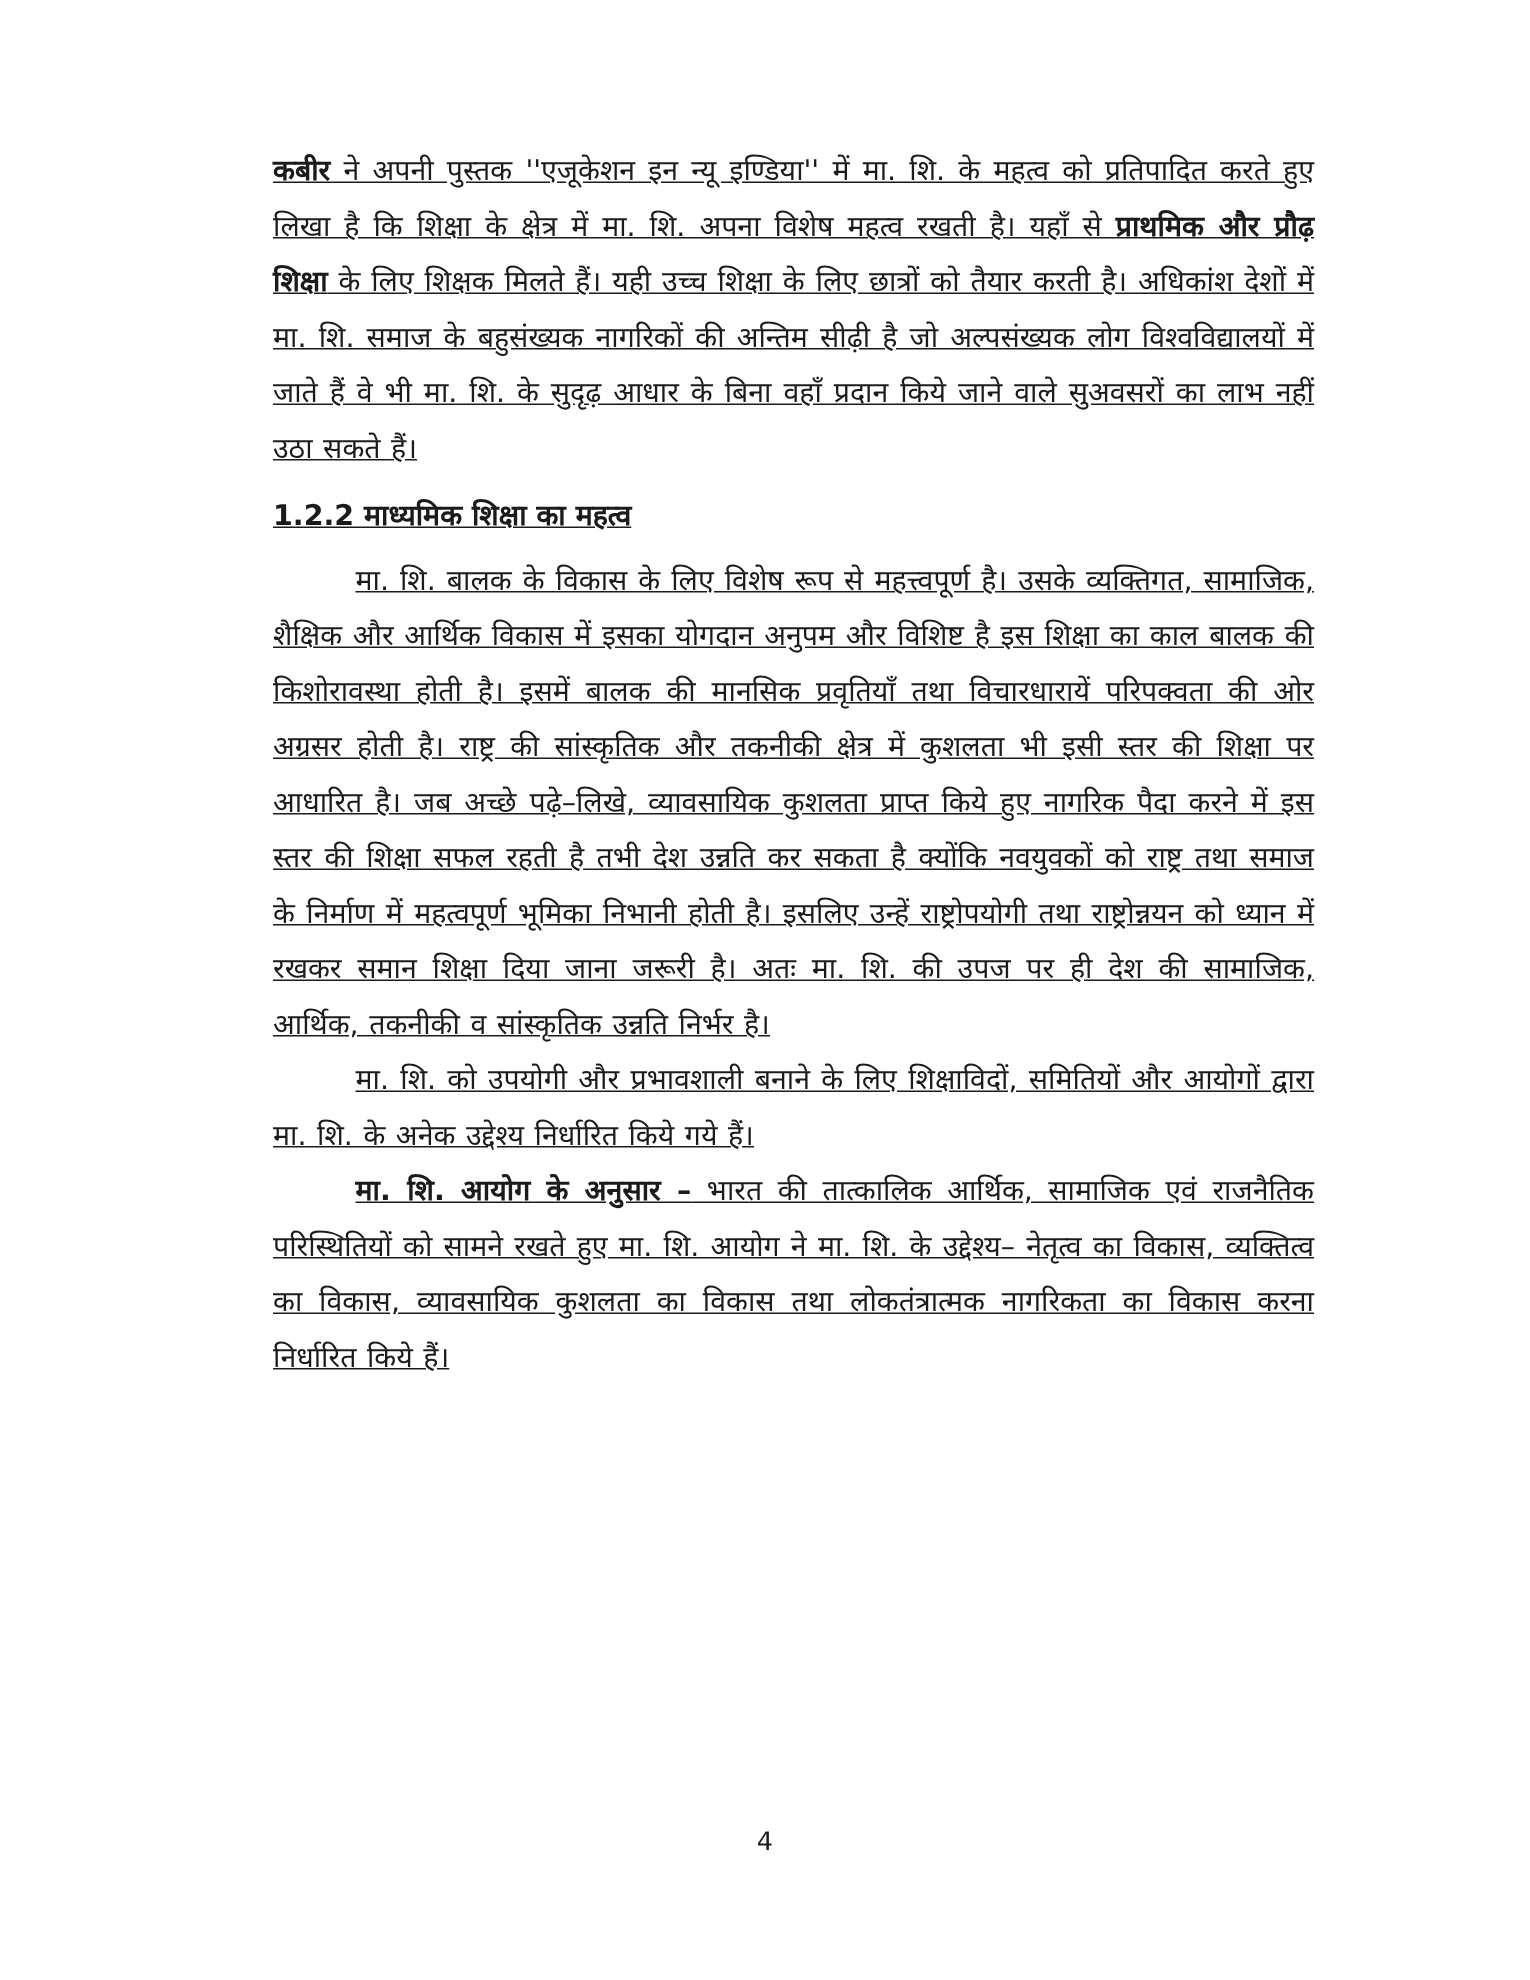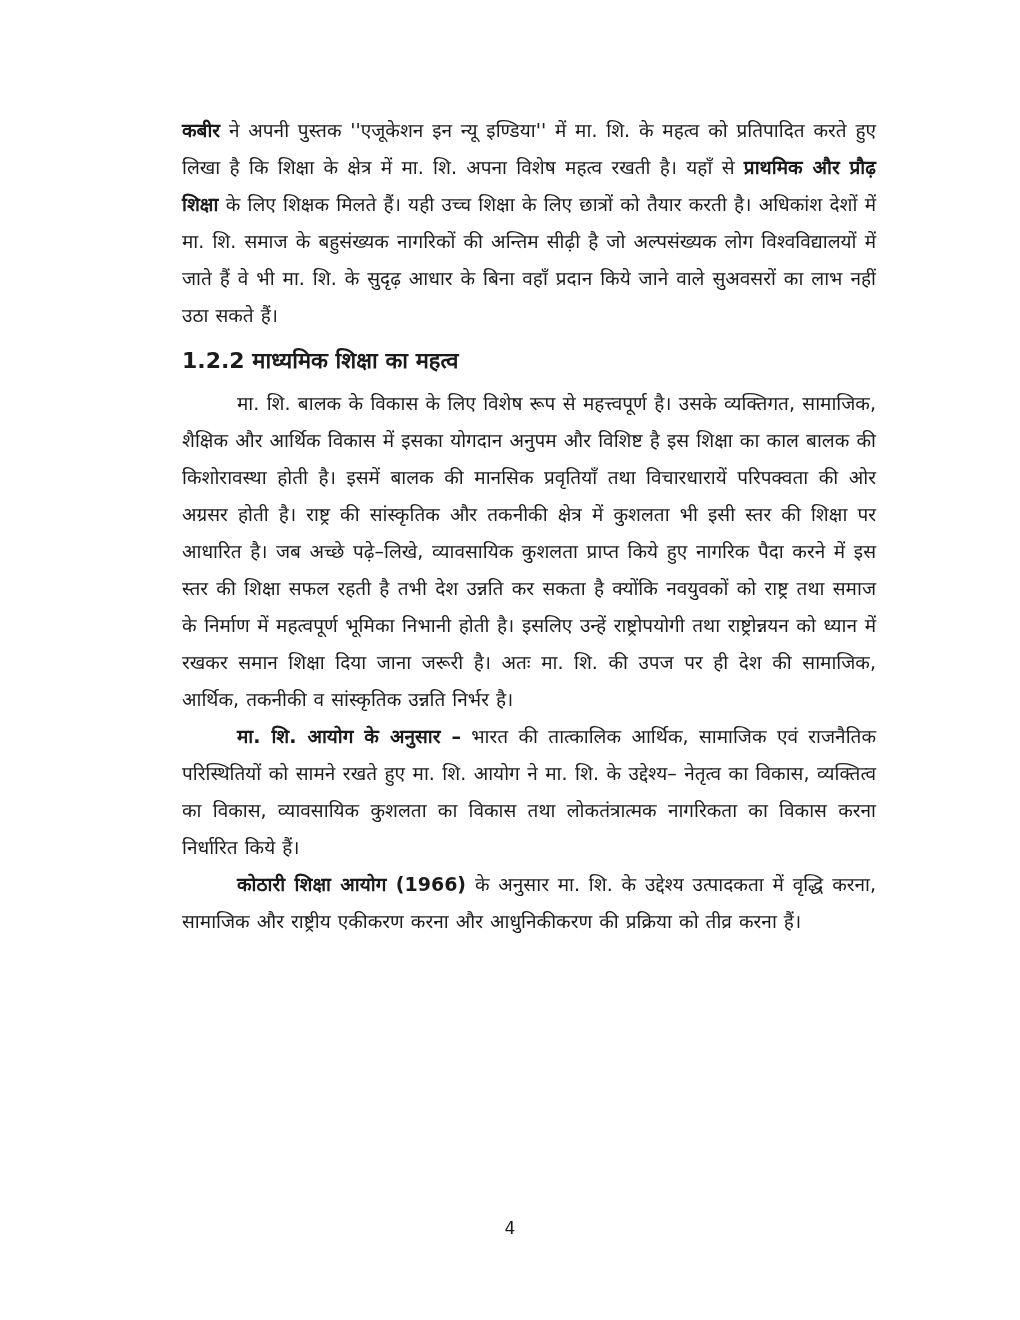--- a/index.html
+++ b/index.html
@@ -15,37 +15,38 @@
     position: relative;
     overflow: hidden;
   }
   .page {
     position: absolute;
     inset: 0;
     background: #ffffff;
   }
   .content {
     position: absolute;
-    top: 112px;
+    top: 96px;
     left: 182px;
     width: 694px;
+    text-decoration: underline;
   }
   .para {
     margin: 0;
     font-size: 19px;
     line-height: 37px;
     text-align: justify;
     word-spacing: 1px;
   }
   .para.indent {
     text-indent: 55px;
   }
   .heading {
     margin: 8px 0 6px 0;
-    font-size: 22px;
+    font-size: 19px;
     line-height: 37px;
     font-weight: bold;
     text-align: left;
   }
   .page-number {
     position: absolute;
     bottom: 82px;
     left: 0;
     width: 1020px;
     text-align: center;
@@ -59,21 +60,21 @@
 <div class="page">
   <div class="content">
 
     <p class="para"><span style="font-weight: bold;">कबीर</span><span> ने अपनी पुस्तक ''एजूकेशन इन न्यू इण्डिया'' में मा. शि. के महत्व को प्रतिपादित करते हुए लिखा है कि शिक्षा के क्षेत्र में मा. शि. अपना विशेष महत्व रखती है। यहाँ से </span><span style="font-weight: bold;">प्राथमिक और प्रौढ़ शिक्षा</span><span> के लिए शिक्षक मिलते हैं। यही उच्च शिक्षा के लिए छात्रों को तैयार करती है। अधिकांश देशों में मा. शि. समाज के बहुसंख्यक नागरिकों की अन्तिम सीढ़ी है जो अल्पसंख्यक लोग विश्वविद्यालयों में जाते हैं वे भी मा. शि. के सुदृढ़ आधार के बिना वहाँ प्रदान किये जाने वाले सुअवसरों का लाभ नहीं उठा सकते हैं।</span></p>
 
     <h2 class="heading">1.2.2 माध्यमिक शिक्षा का महत्व</h2>
 
     <p class="para indent"><span>मा. शि. बालक के विकास के लिए विशेष रूप से महत्त्वपूर्ण है। उसके व्यक्तिगत, सामाजिक, शैक्षिक और आर्थिक विकास में इसका योगदान अनुपम और विशिष्ट है इस शिक्षा का काल बालक की किशोरावस्था होती है। इसमें बालक की मानसिक प्रवृतियाँ तथा विचारधारायें परिपक्वता की ओर अग्रसर होती है। राष्ट्र की सांस्कृतिक और तकनीकी क्षेत्र में कुशलता भी इसी स्तर की शिक्षा पर आधारित है। जब अच्छे पढ़े–लिखे, व्यावसायिक कुशलता प्राप्त किये हुए नागरिक पैदा करने में इस स्तर की शिक्षा सफल रहती है तभी देश उन्नति कर सकता है क्योंकि नवयुवकों को राष्ट्र तथा समाज के निर्माण में महत्वपूर्ण भूमिका निभानी होती है। इसलिए उन्हें राष्ट्रोपयोगी तथा राष्ट्रोन्नयन को ध्यान में रखकर समान शिक्षा दिया जाना जरूरी है। अतः मा. शि. की उपज पर ही देश की सामाजिक, आर्थिक, तकनीकी व सांस्कृतिक उन्नति निर्भर है।</span></p>
 
 
+    <p class="para indent"><span>मा. शि. को उपयोगी और प्रभावशाली बनाने के लिए शिक्षाविदों, समितियों और आयोगों द्वारा मा. शि. के अनेक उद्देश्य निर्धारित किये गये हैं।</span></p>
 
     <p class="para indent"><span style="font-weight: bold;">मा. शि. आयोग के अनुसार –</span><span> भारत की तात्कालिक आर्थिक, सामाजिक एवं राजनैतिक परिस्थितियों को सामने रखते हुए मा. शि. आयोग ने मा. शि. के उद्देश्य– नेतृत्व का विकास, व्यक्तित्व का विकास, व्यावसायिक कुशलता का विकास तथा लोकतंत्रात्मक नागरिकता का विकास करना निर्धारित किये हैं।</span></p>
 
-    <p class="para indent"><span style="font-weight: bold;">कोठारी शिक्षा आयोग (1966)</span><span> के अनुसार मा. शि. के उद्देश्य उत्पादकता में वृद्धि करना, सामाजिक और राष्ट्रीय एकीकरण करना और आधुनिकीकरण की प्रक्रिया को तीव्र करना हैं।</span></p>
 
   </div>
 
   <div class="page-number">4</div>
 </div>
 
 </body></html>

